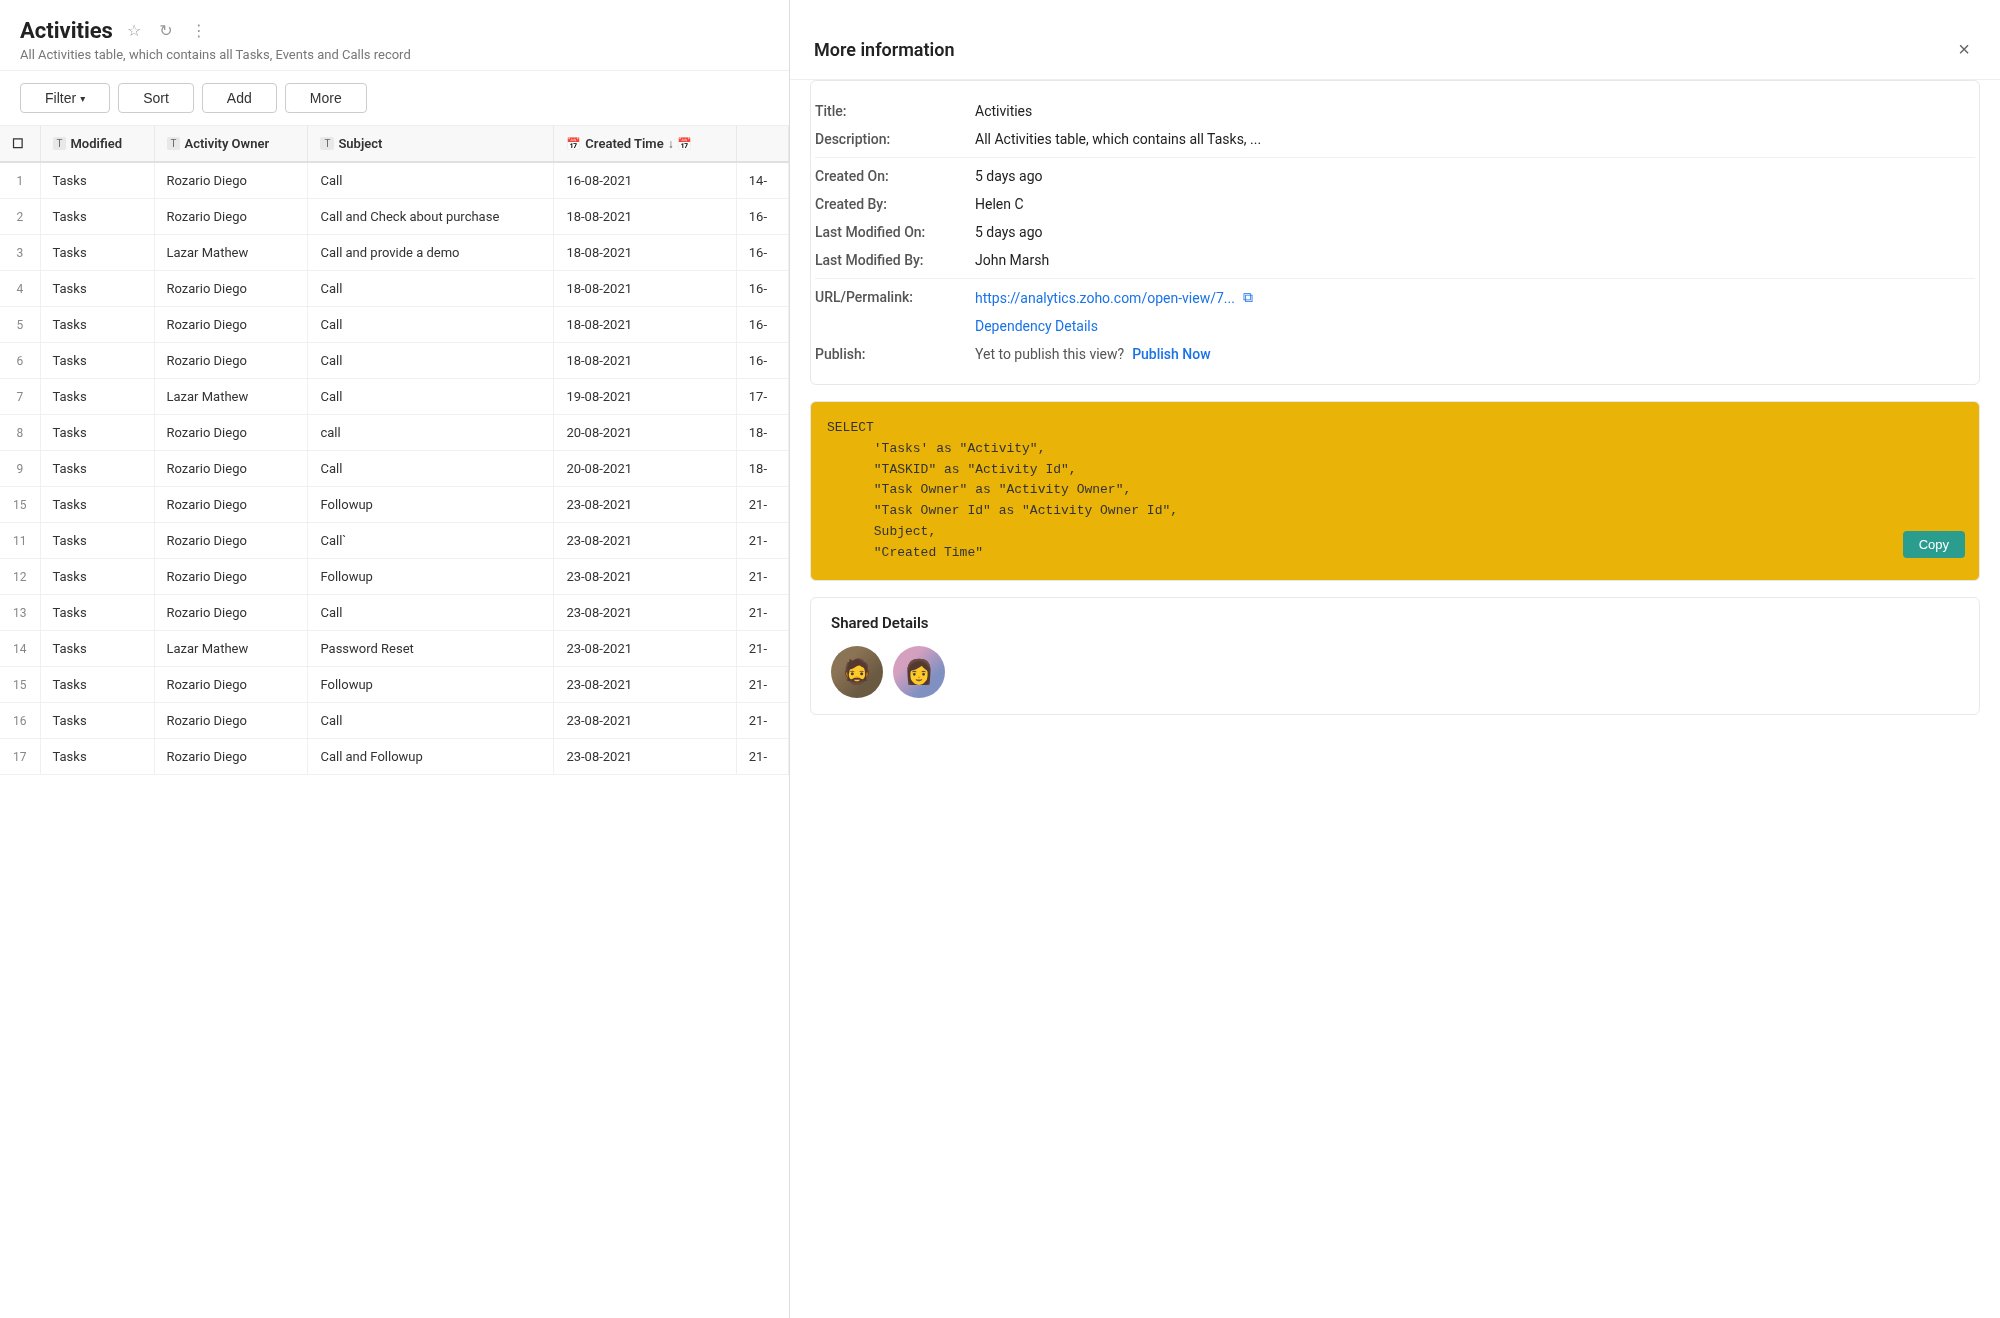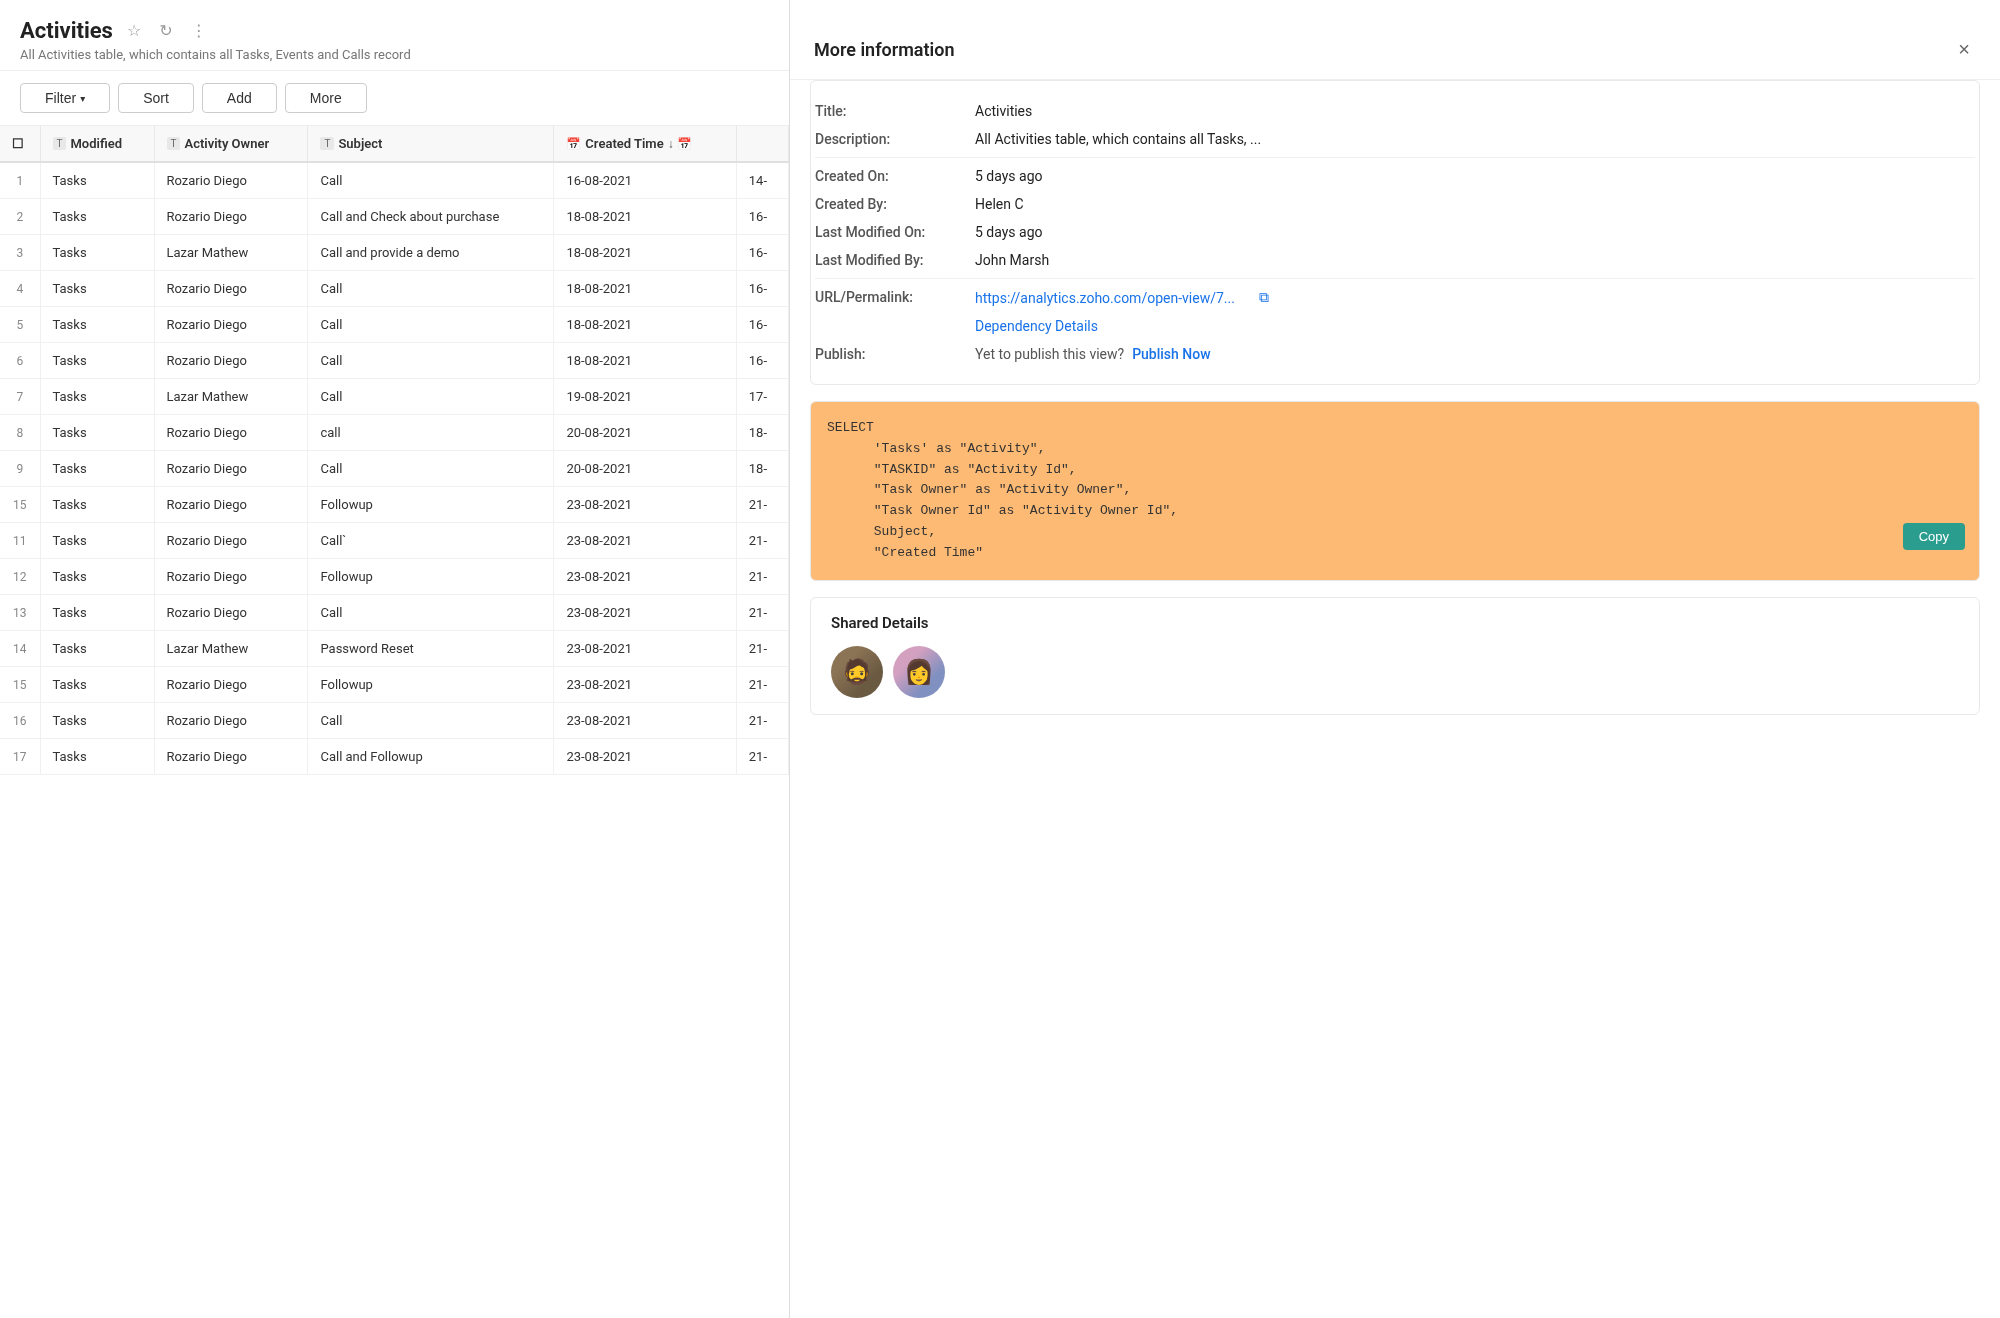--- a/index.html
+++ b/index.html
@@ -177,54 +177,54 @@
       cursor: pointer;
       font-weight: 500;
     }
     .info-value.dependency {
       color: #1a73e8;
       cursor: pointer;
     }
     .url-row {
       display: flex;
       align-items: center;
-      gap: 24px;
+      gap: 8px;
     }
     .copy-icon-small {
       color: #1a73e8;
       cursor: pointer;
       font-size: 14px;
     }
     .publish-row {
       display: flex;
       align-items: center;
       gap: 8px;
     }
     .yet-text { color: #555; }
 
     
     .sql-card {
       margin: 0 20px 16px 20px;
       border: 1px solid #e8e8e8;
       border-radius: 6px;
       padding: 16px;
       position: relative;
-      background: #fdba74;
+      background: #eab308;
       min-height: 140px;
     }
     .sql-content {
       font-family: 'Courier New', monospace;
       font-size: 13px;
       color: #333;
       line-height: 1.6;
       white-space: pre;
     }
     .copy-btn {
       position: absolute;
-      bottom: 30px;
+      bottom: 22px;
       right: 14px;
       background: #2a9d8f;
       color: #fff;
       border: none;
       border-radius: 4px;
       padding: 6px 16px;
       font-size: 13px;
       cursor: pointer;
       font-weight: 500;
     }

